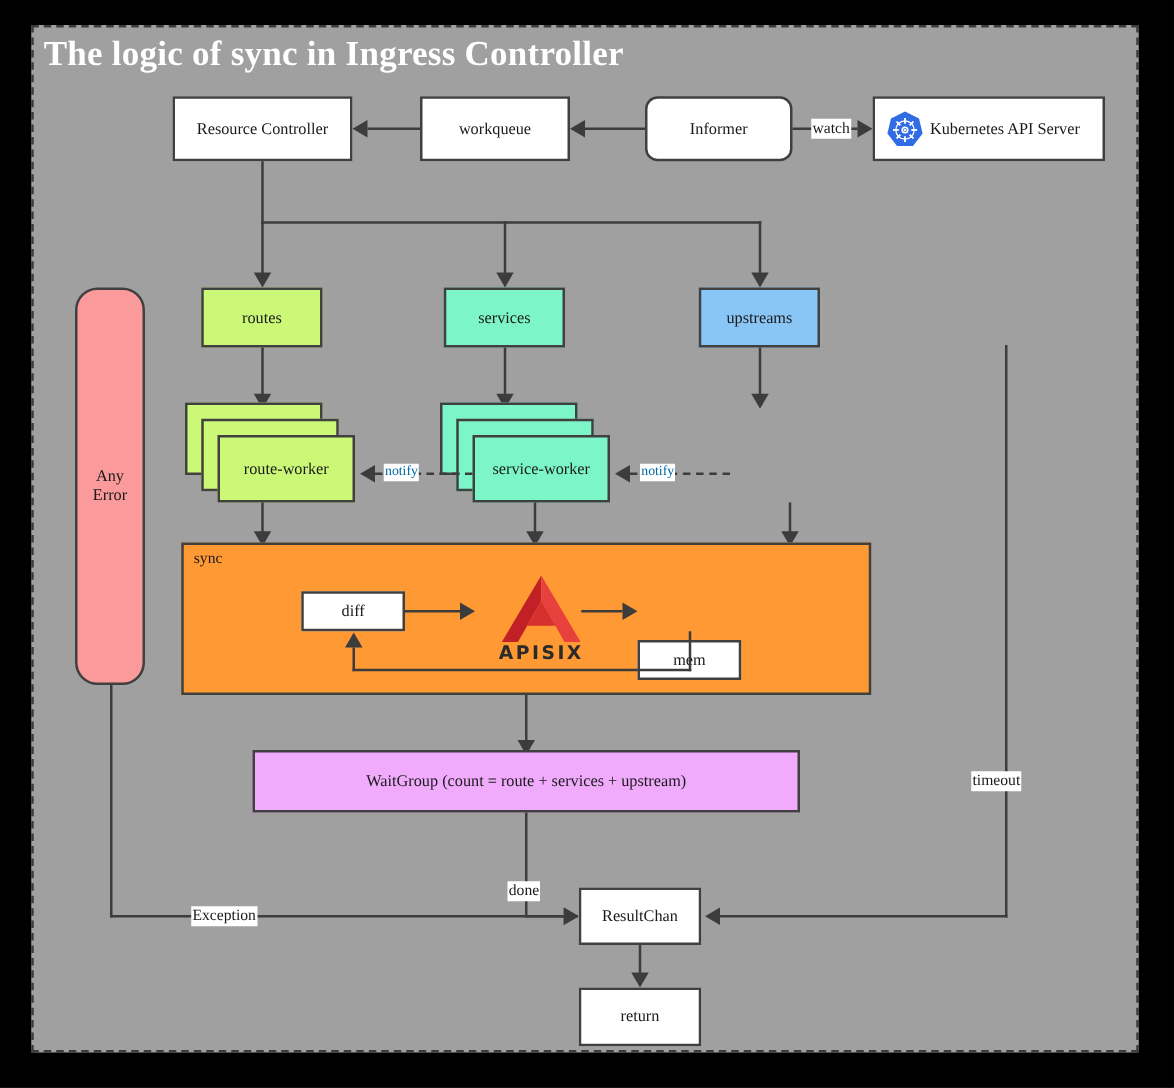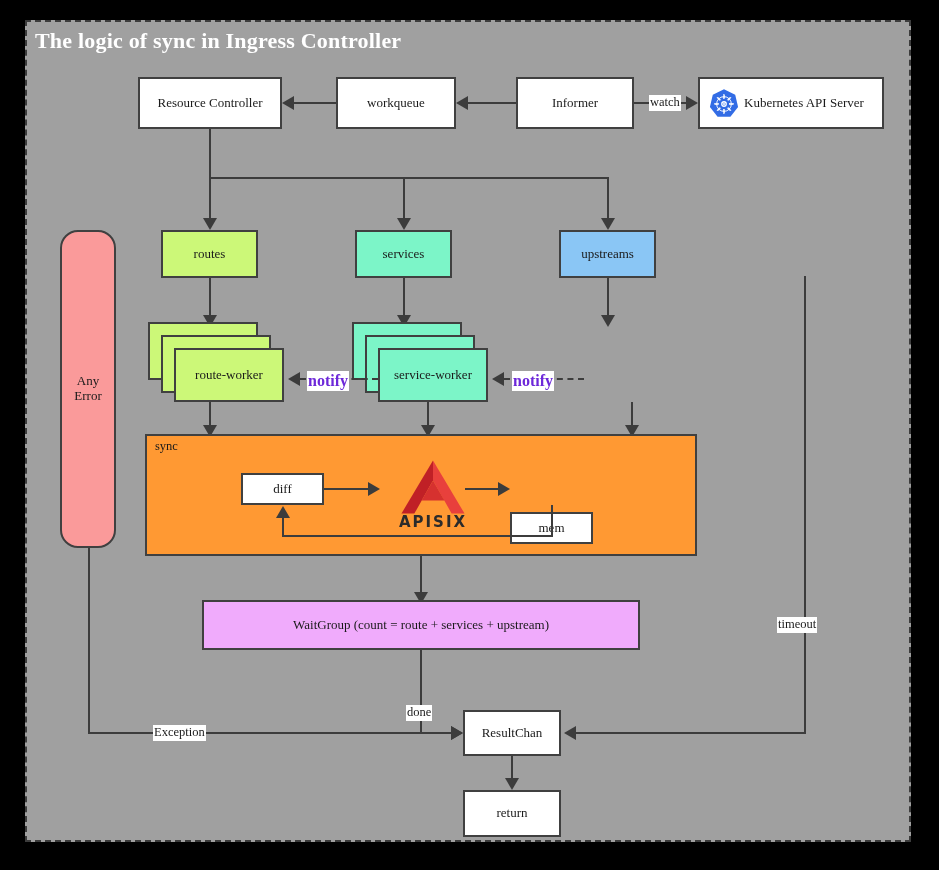--- a/index.html
+++ b/index.html
@@ -27,21 +27,21 @@
     height: 822px;
     background: #a0a0a0;
     border: 2px dashed #3c3c3c;
     box-sizing: border-box;
   }
   #title {
     position: absolute;
     left: 35px;
     top: 28px;
     color: #ffffff;
-    font-size: 22px;
+    font-size: 28px;
     font-weight: bold;
     font-family: "Liberation Serif", "DejaVu Serif", serif;
     letter-spacing: 0.2px;
     white-space: nowrap;
   }
   .node {
     position: absolute;
     box-sizing: border-box;
     border: 2px solid #404040;
     background: #ffffff;
@@ -89,23 +89,23 @@
     position: absolute;
     background: #ffffff;
     color: #1a1a1a;
     font-size: 12.5px;
     padding: 0 1px;
     line-height: 1.25;
     white-space: nowrap;
     font-family: "Liberation Serif", "DejaVu Serif", serif;
   }
   .edge-label.notify {
-    color: #6d28d9;
-    font-weight: bold;
-    font-size: 16px;
+    color: #0369a1;
+    font-weight: normal;
+    font-size: 11px;
   }
   .dashed-h {
     position: absolute;
     height: 0;
     border-top: 2px dashed #3c3c3c;
   }
   .stack {
     position: absolute;
   }
   .stack .layer {
@@ -155,21 +155,21 @@
   <div id="title">The logic of sync in Ingress Controller</div>
 
   <div class="node" style="left:138px; top:77px; width:144px; height:52px;">
     <span>Resource Controller</span>
   </div>
 
   <div class="node" style="left:336px; top:77px; width:120px; height:52px;">
     <span>workqueue</span>
   </div>
 
-  <div class="node" style="left:516px; top:77px; width:118px; height:52px;">
+  <div class="node" style="left:516px; top:77px; width:118px; height:52px;border-radius:10px;">
     <span>Informer</span>
   </div>
 
   <div class="node" style="left:698px; top:77px; width:186px; height:52px; justify-content:flex-start; padding-left:44px;">
     <span>Kubernetes API Server</span>
   </div>
 
   <svg class="k8s-logo" style="left:708px; top:88px;" width="32" height="32" viewBox="0 0 100 100">
     <polygon points="50,4 85,21 94,59 70,90 30,90 6,59 15,21" fill="#326ce5"></polygon>
     <g fill="#ffffff" stroke="#ffffff" stroke-width="2">

